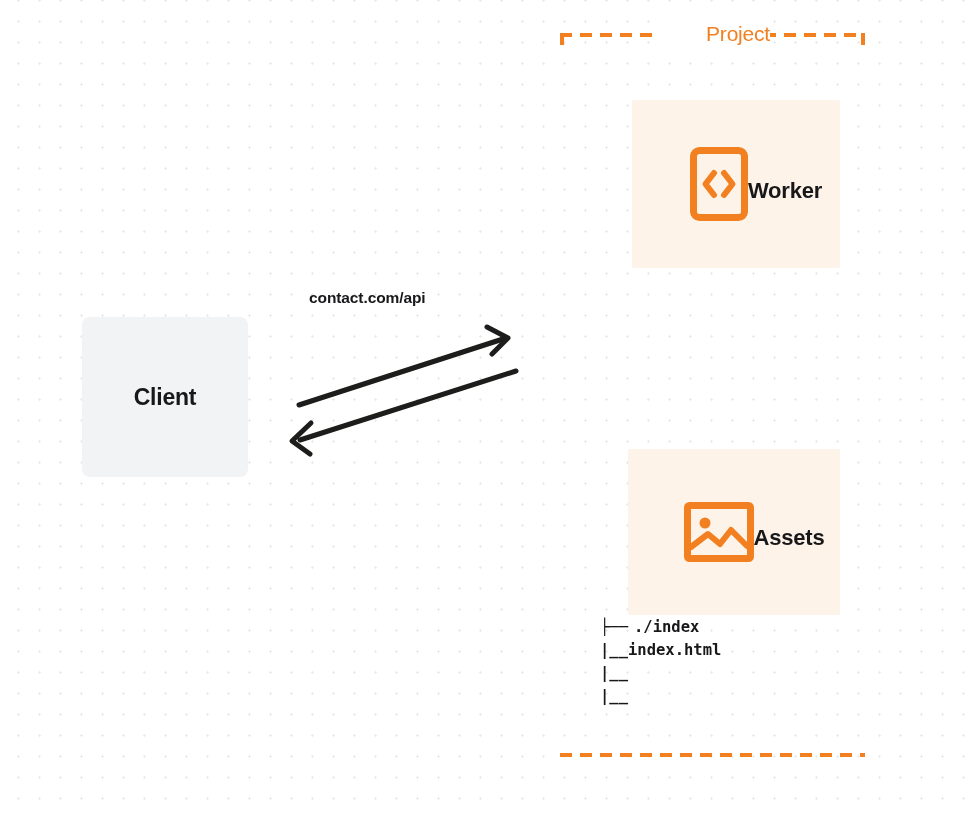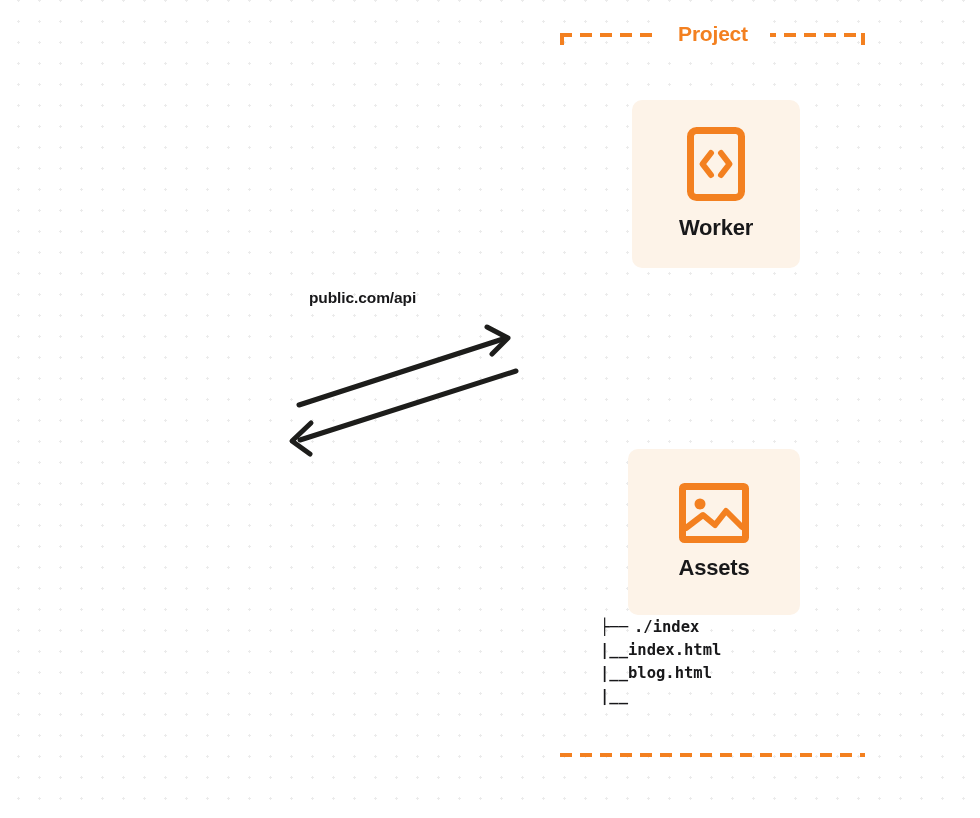--- a/index.html
+++ b/index.html
@@ -84,38 +84,39 @@
   #project-top-right { left: 204px; top: 0; width: 101px; }
   #project-bottom    { left: 0;   top: 720px; width: 305px; }
   #project-left      { left: 0;   top: 0;  height: 724px; }
   #project-right     { left: 301px; top: 0; height: 724px; }
 
   #project-title {
     position: absolute;
     left: 96px;
     top: -14px;
     width: 114px;
-    text-align: center;
+    text-align: right;
     font-size: 21px;
-    font-weight: bold;
+    font-weight: normal;
     color: #f38020;
     background: #ffffff;
     line-height: 30px;
     letter-spacing: -0.2px;
   }
 
   
   .service-card {
     position: absolute;
     background: #fdf3e8;
-    border-radius: 10px;
+    border-radius: 2px;
     display: flex;
-    flex-direction: column;
+    flex-direction: row;
     align-items: center;
     justify-content: center;
+    padding-left: 40px;
   }
   #worker-node { left: 632px; top: 100px; width: 168px; height: 168px; }
   #assets-node { left: 628px; top: 449px; width: 172px; height: 166px; }
 
   .service-card .node-label {
     font-size: 22px;
     font-weight: bold;
     color: #18181a;
     letter-spacing: -0.2px;
   }
@@ -149,33 +150,36 @@
     flex: 1 1 auto;
     text-align: left;
   }
   #asset-file-tree .tree-row.root .tree-name { text-align: left; padding-left: 6px; }
 </style>
 </head>
 <body>
 
 <div id="canvas">
 
+  <div id="client-node">
+    <span class="node-label">Client</span>
+  </div>
 
   <svg id="connector-layer" viewBox="0 0 980 818" width="980" height="818" fill="none" xmlns="http://www.w3.org/2000/svg">
     <g>
       <path d="M299 405 L503 339" stroke="#1d1d1b" stroke-width="5" stroke-linecap="round"></path>
       <path d="M487 327 L508 338 L492 354" stroke="#1d1d1b" stroke-width="5" stroke-linecap="round" stroke-linejoin="round" fill="none"></path>
     </g>
     <g>
       <path d="M516 371 L300 440" stroke="#1d1d1b" stroke-width="5" stroke-linecap="round"></path>
       <path d="M311 423 L292 441 L310 454" stroke="#1d1d1b" stroke-width="5" stroke-linecap="round" stroke-linejoin="round" fill="none"></path>
     </g>
   </svg>
 
-  <div id="request-label">public.com/api</div>
+  <div id="request-label">contact.com/api</div>
 
   <div id="project-group">
     <div id="project-top-left" class="dash-edge dash-h"></div>
     <div id="project-top-right" class="dash-edge dash-h"></div>
     <div id="project-bottom" class="dash-edge dash-h"></div>
     <div id="project-left" class="dash-edge dash-v"></div>
     <div id="project-right" class="dash-edge dash-v"></div>
     <div id="project-title">Project</div>
   </div>
 
@@ -201,20 +205,19 @@
     <div class="tree-row root">
       <span class="tree-branch">├──</span>
       <span class="tree-name">./index</span>
     </div>
     <div class="tree-row">
       <span class="tree-branch">|__</span>
       <span class="tree-name">index.html</span>
     </div>
     <div class="tree-row">
       <span class="tree-branch">|__</span>
-      <span class="tree-name">blog.html</span>
     </div>
     <div class="tree-row">
       <span class="tree-branch">|__</span>
     </div>
   </div>
 
 </div>
 
 </body></html>

